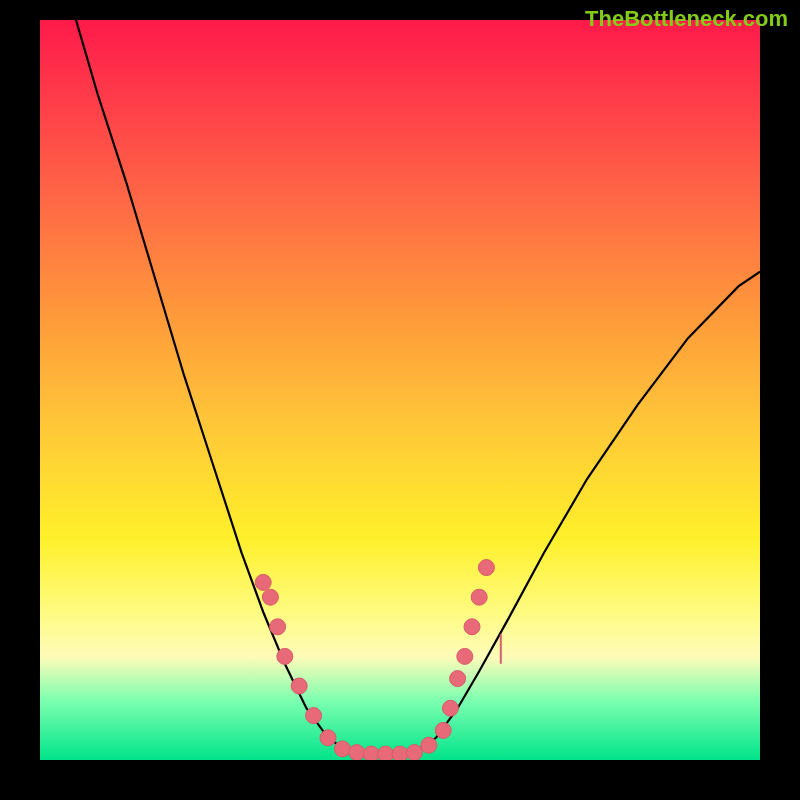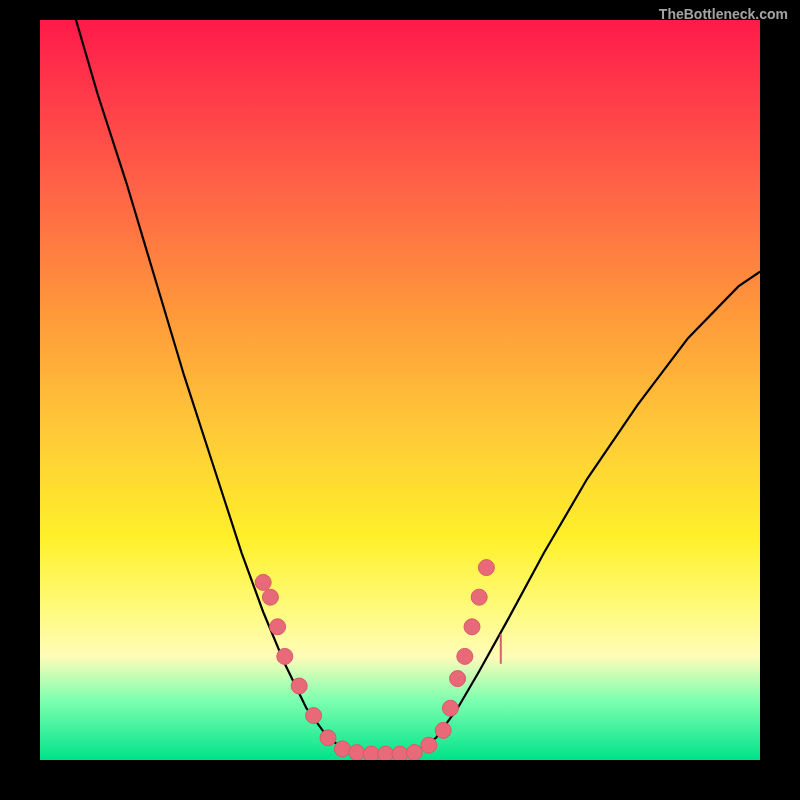--- a/index.html
+++ b/index.html
@@ -27,23 +27,23 @@
       #fffb80 80%,
       #fffcb8 86%,
       #7cffb0 92%,
       #00e38a 100%
     );
   }
   .watermark {
     position: absolute;
     top: 6px;
     right: 12px;
-    font-size: 14px;
+    font-size: 22px;
     font-weight: bold;
-    color: #a3a3a3;
+    color: #84cc16;
     z-index: 5;
   }
   svg.overlay {
     position: absolute;
     left: 0;
     top: 0;
     width: 720px;
     height: 740px;
   }
   .curve {

